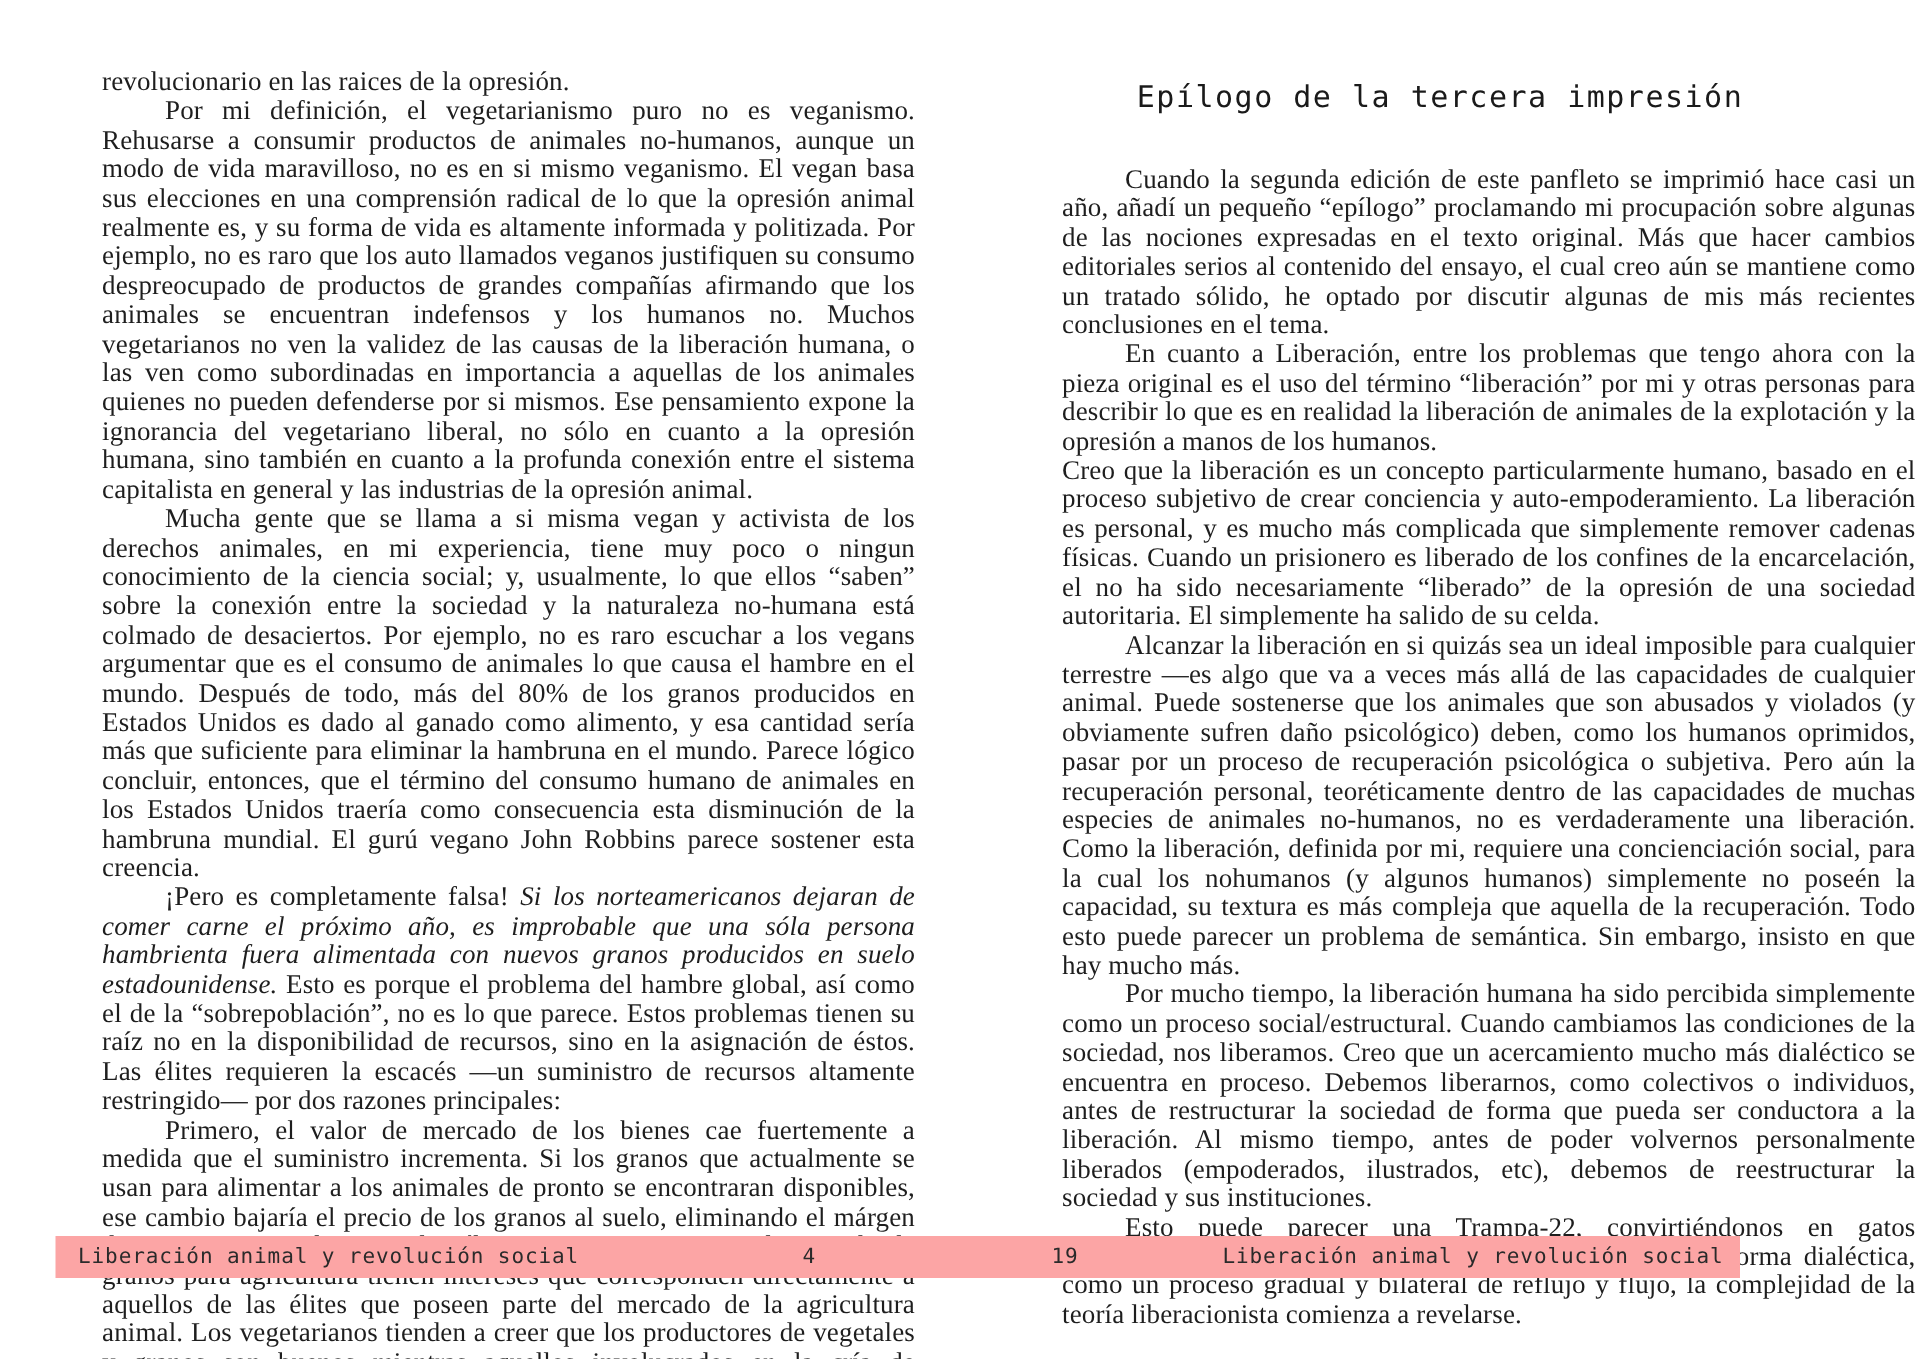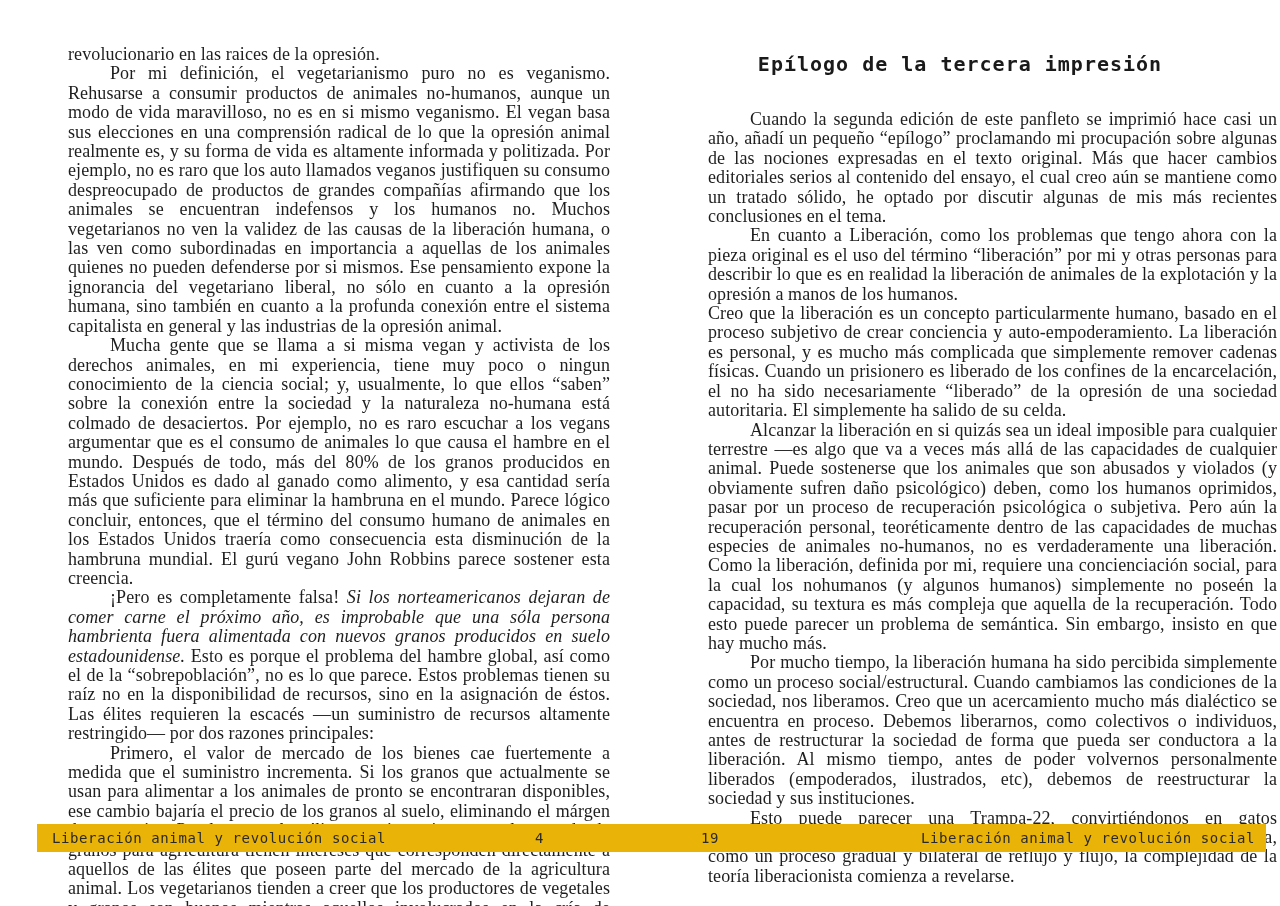--- a/index.html
+++ b/index.html
@@ -39,38 +39,38 @@
     top: 45px;
     width: 542px;
   }
   #right-heading {
     position: absolute;
     left: 660px;
     top: 52px;
     width: 600px;
     text-align: center;
     font-family: "DejaVu Sans Mono", monospace;
-    font-weight: bold;
+    font-weight: normal;
     font-size: 20px;
     letter-spacing: 1px;
     white-space: nowrap;
     color: #1a1a1a;
   }
   #right-col {
     left: 693px;
     top: 110px;
     width: 569px;
   }
   #footer-bar {
     position: absolute;
     left: 37px;
     top: 824px;
-    width: 1229px;
+    width: 1123px;
     height: 28px;
-    background: #eab308;
+    background: #fca5a5;
     font-family: "DejaVu Sans Mono", monospace;
     font-size: 14px;
     letter-spacing: 0.6px;
     color: #2a2a2a;
   }
   #footer-bar span {
     position: absolute;
     top: 0;
     line-height: 28px;
     white-space: nowrap;
@@ -90,21 +90,21 @@
       <p class="indent"><span>Por mi definición, el vegetarianismo puro no es veganismo. Rehusarse a consumir productos de animales no-humanos, aunque un modo de vida maravilloso, no es en si mismo veganismo. El vegan basa sus elecciones en una comprensión radical de lo que la opresión animal realmente es, y su forma de vida es altamente informada y politizada. Por ejemplo, no es raro que los auto llamados veganos justifiquen su consumo despreocupado de productos de grandes compañías afirmando que los animales se encuentran indefensos y los humanos no. Muchos vegetarianos no ven la validez de las causas de la liberación humana, o las ven como subordinadas en importancia a aquellas de los animales quienes no pueden defenderse por si mismos. Ese pensamiento expone la ignorancia del vegetariano liberal, no sólo en cuanto a la opresión humana, sino también en cuanto a la profunda conexión entre el sistema capitalista en general y las industrias de la opresión animal.</span></p>
       <p class="indent"><span>Mucha gente que se llama a si misma vegan y activista de los derechos animales, en mi experiencia, tiene muy poco o ningun conocimiento de la ciencia social; y, usualmente, lo que ellos “saben” sobre la conexión entre la sociedad y la naturaleza no-humana está colmado de desaciertos. Por ejemplo, no es raro escuchar a los vegans argumentar que es el consumo de animales lo que causa el hambre en el mundo. Después de todo, más del 80% de los granos producidos en Estados Unidos es dado al ganado como alimento, y esa cantidad sería más que suficiente para eliminar la hambruna en el mundo. Parece lógico concluir, entonces, que el término del consumo humano de animales en los Estados Unidos traería como consecuencia esta disminución de la hambruna mundial. El gurú vegano John Robbins parece sostener esta creencia.</span></p>
       <p class="indent"><span>¡Pero es completamente falsa! </span><span class="it">Si los norteamericanos dejaran de comer carne el próximo año, es improbable que una sóla persona hambrienta fuera alimentada con nuevos granos producidos en suelo estadounidense.</span><span> Esto es porque el problema del hambre global, así como el de la “sobrepoblación”, no es lo que parece. Estos problemas tienen su raíz no en la disponibilidad de recursos, sino en la asignación de éstos. Las élites requieren la escacés —un suministro de recursos altamente restringido— por dos razones principales:</span></p>
       <p class="indent"><span>Primero, el valor de mercado de los bienes cae fuertemente a medida que el suministro incrementa. Si los granos que actualmente se usan para alimentar a los animales de pronto se encontraran disponibles, ese cambio bajaría el precio de los granos al suelo, eliminando el márgen de ganancias. Por lo tanto, las élites con inversiones en el mercado de granos para agricultura tienen intereses que corresponden directamente a aquellos de las élites que poseen parte del mercado de la agricultura animal. Los vegetarianos tienden a creer que los productores de vegetales y granos son buenos mientras aquellos involucrados en la cría de animales</span></p>
     </div>
 
   <div id="right-heading">Epílogo de la tercera impresión</div>
 
   <div id="right-col" class="text-col">
       <p class="indent"><span>Cuando la segunda edición de este panfleto se imprimió hace casi un año, añadí un pequeño “epílogo” proclamando mi procupación sobre algunas de las nociones expresadas en el texto original. Más que hacer cambios editoriales serios al contenido del ensayo, el cual creo aún se mantiene como un tratado sólido, he optado por discutir algunas de mis más recientes conclusiones en el tema.</span></p>
-      <p class="indent"><span>En cuanto a Liberación, como los problemas que tengo ahora con la pieza original es el uso del término “liberación” por mi y otras personas para describir lo que es en realidad la liberación de animales de la explotación y la opresión a manos de los humanos.</span></p>
+      <p class="indent"><span>En cuanto a Liberación, entre los problemas que tengo ahora con la pieza original es el uso del término “liberación” por mi y otras personas para describir lo que es en realidad la liberación de animales de la explotación y la opresión a manos de los humanos.</span></p>
       <p><span>Creo que la liberación es un concepto particularmente humano, basado en el proceso subjetivo de crear conciencia y auto-empoderamiento. La liberación es personal, y es mucho más complicada que simplemente remover cadenas físicas. Cuando un prisionero es liberado de los confines de la encarcelación, el no ha sido necesariamente “liberado” de la opresión de una sociedad autoritaria. El simplemente ha salido de su celda.</span></p>
       <p class="indent"><span>Alcanzar la liberación en si quizás sea un ideal imposible para cualquier terrestre —es algo que va a veces más allá de las capacidades de cualquier animal. Puede sostenerse que los animales que son abusados y violados (y obviamente sufren daño psicológico) deben, como los humanos oprimidos, pasar por un proceso de recuperación psicológica o subjetiva. Pero aún la recuperación personal, teoréticamente dentro de las capacidades de muchas especies de animales no-humanos, no es verdaderamente una liberación. Como la liberación, definida por mi, requiere una concienciación social, para la cual los nohumanos (y algunos humanos) simplemente no poseén la capacidad, su textura es más compleja que aquella de la recuperación. Todo esto puede parecer un problema de semántica. Sin embargo, insisto en que hay mucho más.</span></p>
       <p class="indent"><span>Por mucho tiempo, la liberación humana ha sido percibida simplemente como un proceso social/estructural. Cuando cambiamos las condiciones de la sociedad, nos liberamos. Creo que un acercamiento mucho más dialéctico se encuentra en proceso. Debemos liberarnos, como colectivos o individuos, antes de restructurar la sociedad de forma que pueda ser conductora a la liberación. Al mismo tiempo, antes de poder volvernos personalmente liberados (empoderados, ilustrados, etc), debemos de reestructurar la sociedad y sus instituciones.</span></p>
       <p class="indent"><span>Esto puede parecer una Trampa-22, convirtiéndonos en gatos persiguiendo su propia cola. Pero cuando vemos esto de forma dialéctica, como un proceso gradual y bilateral de reflujo y flujo, la complejidad de la teoría liberacionista comienza a revelarse.</span></p>
     </div>
 
   <div id="footer-bar">
     <span id="footer-left-title">Liberación animal y revolución social</span>
     <span id="footer-left-num">4</span>
     <span id="footer-right-num">19</span>

